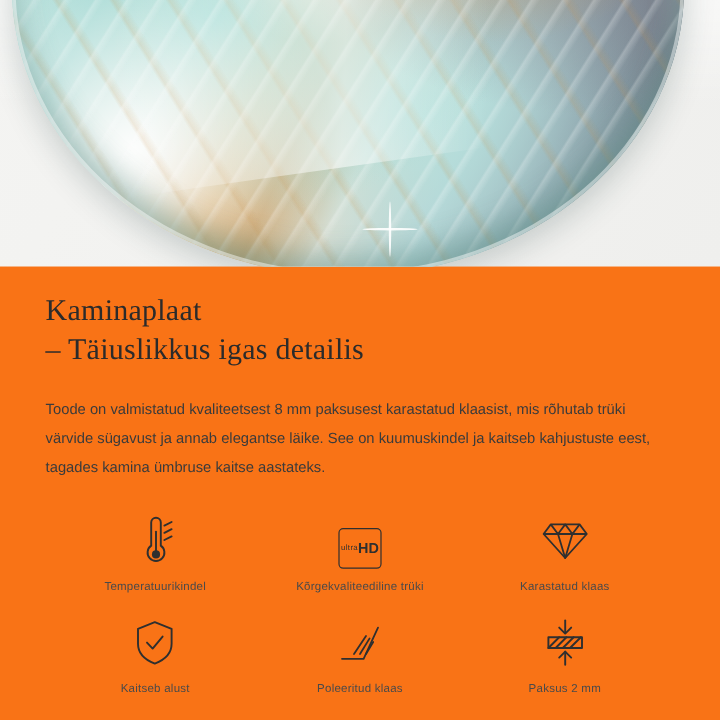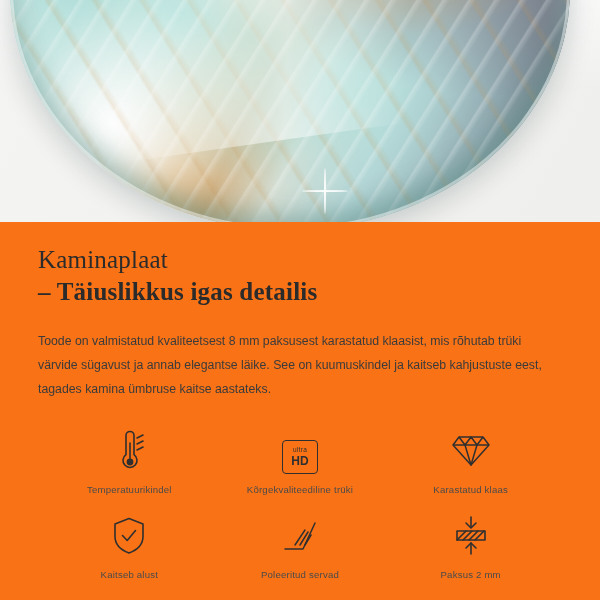--- a/index.html
+++ b/index.html
@@ -138,21 +138,20 @@
     font-family: "Liberation Serif", serif;
     font-size: 25px;
     line-height: 1.28;
     color: #2b2b2b;
     font-weight: 400;
     margin: 0;
     letter-spacing: 0.2px;
   }
   .title .line2 {
     display: block;
-    font-weight: bold;
   }
   .desc {
     margin: 22px 0 0 0;
     font-size: 12.3px;
     line-height: 1.95;
     color: #3b3b3b;
     max-width: 528px;
   }
 
   
@@ -183,21 +182,21 @@
     color: #4a4a4a;
     text-align: center;
     letter-spacing: 0.2px;
   }
   .ultrahd-box {
     width: 34px;
     height: 32px;
     border: 1.6px solid #2f2f2f;
     border-radius: 4px;
     display: flex;
-    flex-direction: column;
+    flex-direction: row;
     align-items: center;
     justify-content: center;
     line-height: 1;
     margin-top: 12px;
   }
   .ultrahd-box .u {
     font-size: 6.5px;
     letter-spacing: 0.3px;
     color: #2f2f2f;
   }
@@ -282,21 +281,21 @@
 
       <div class="feature">
         <div class="feature-icon">
           <svg width="38" height="36" viewBox="0 0 38 36" fill="none" stroke="#2f2f2f" stroke-width="1.5" stroke-linecap="round" stroke-linejoin="round">
             <path d="M4 31h18L34 5"></path>
             <line x1="14" y1="27" x2="24" y2="12"></line>
             <line x1="19" y1="27" x2="27" y2="14"></line>
             <line x1="24" y1="27" x2="30" y2="17"></line>
           </svg>
         </div>
-        <div class="feature-label">Poleeritud servad</div>
+        <div class="feature-label">Poleeritud klaas</div>
       </div>
 
       <div class="feature">
         <div class="feature-icon">
           <svg width="38" height="44" viewBox="0 0 38 44" fill="none" stroke="#2f2f2f" stroke-width="1.6" stroke-linecap="round" stroke-linejoin="round">
             <line x1="19" y1="3" x2="19" y2="13"></line>
             <polyline points="14,9 19,14 24,9"></polyline>
             <rect x="5" y="17" width="28" height="9"></rect>
             <line x1="5" y1="26" x2="14" y2="17"></line>
             <line x1="11" y1="26" x2="20" y2="17"></line>

